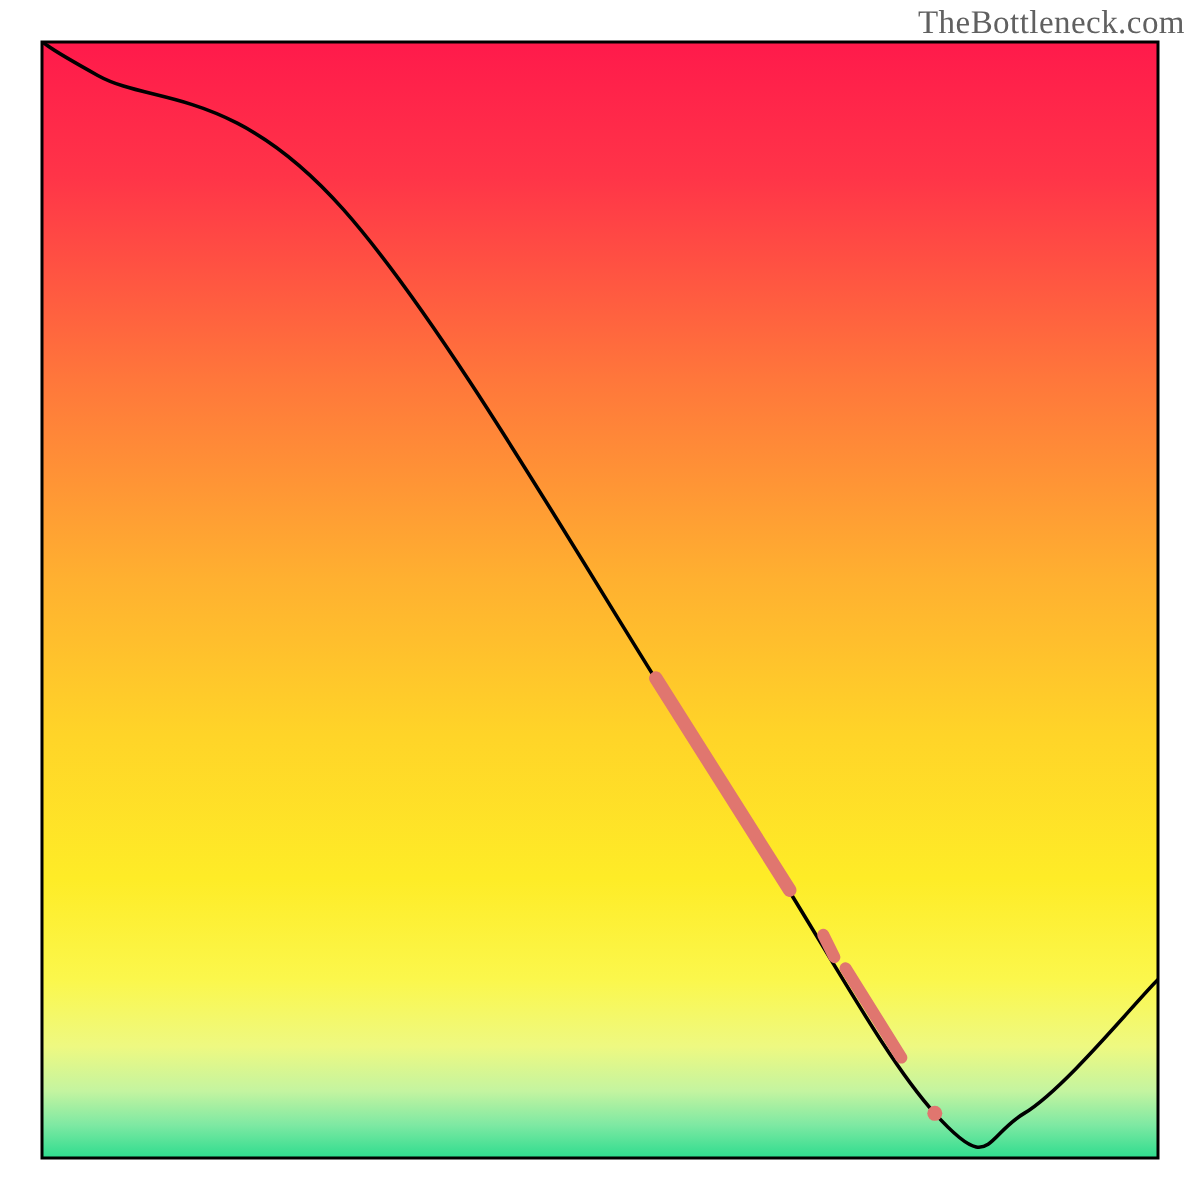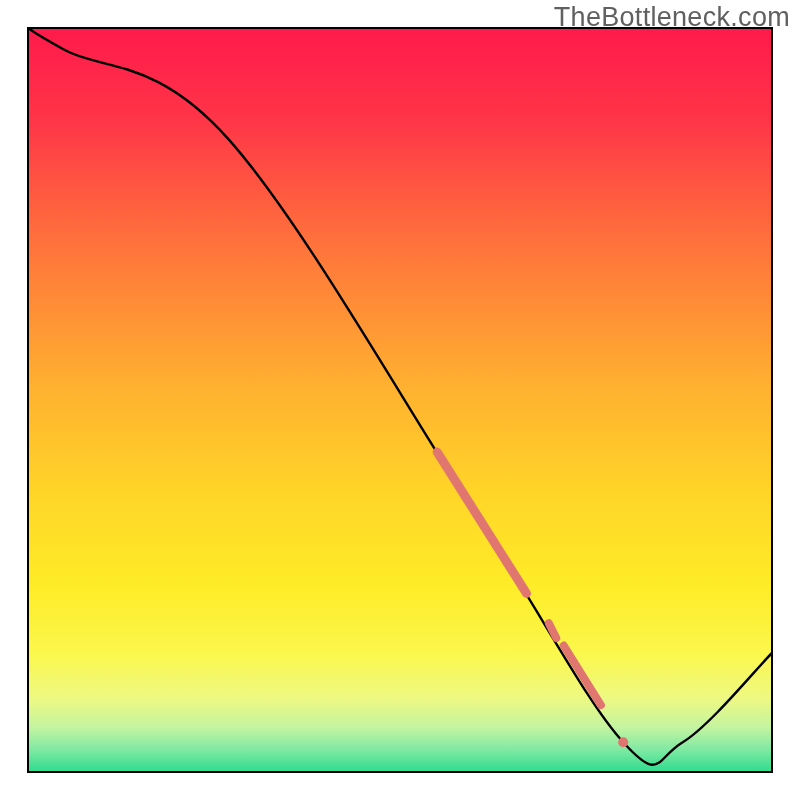--- a/index.html
+++ b/index.html
@@ -15,22 +15,22 @@
     width: 800px;
     height: 800px;
   }
   svg {
     display: block;
   }
   .watermark {
     position: absolute;
     top: 2px;
     right: 10px;
-    font-family: Liberation Sans, sans-serif;
-    font-size: 27px;
+    font-family: Liberation Serif, serif;
+    font-size: 22px;
     color: #606060;
     letter-spacing: 0.3px;
     font-weight: 500;
   }
 </style>
 </head>
 <body>
 
 <div class="stage">
 

